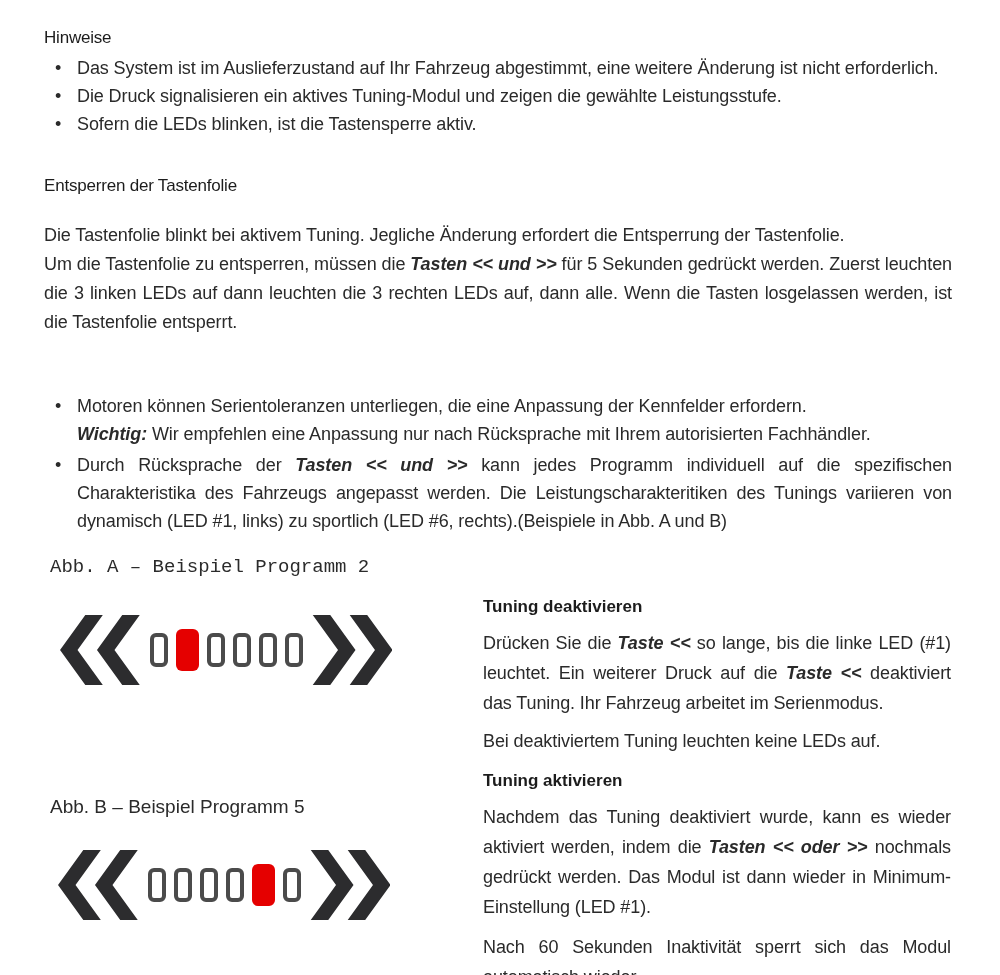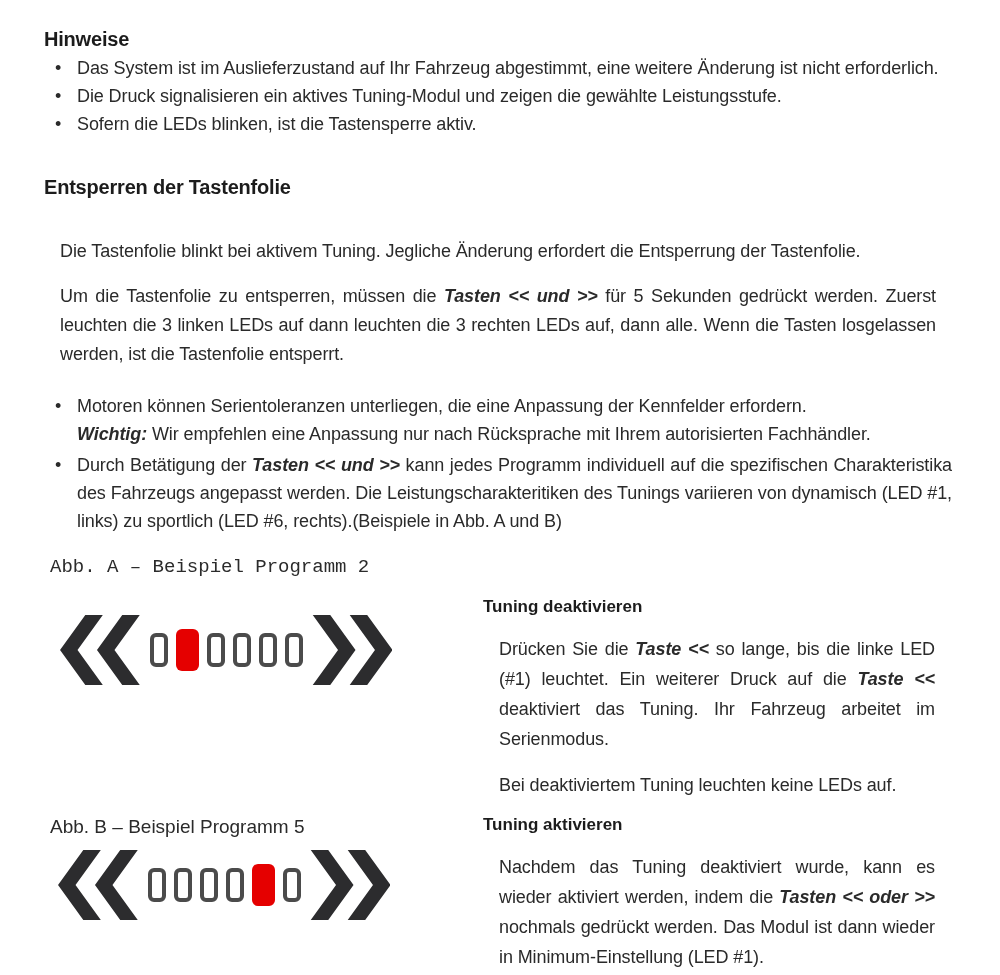--- a/index.html
+++ b/index.html
@@ -1,23 +1,23 @@
 <!DOCTYPE html>
 <html lang="de" style="--red: #e50000; --chevron: #2c2c2e; --led-outline: #4b4b4b;"><head>
 <meta charset="utf-8">
 <style>
   html,body{margin:0;padding:0;background:#ffffff;}
   .page{
     position:relative;width:1000px;height:975px;background:#ffffff;overflow:hidden;
     font-family:"Liberation Sans",sans-serif;color:#2a2a2a;
   }
   .abs{position:absolute;}
-  .head{font-size:20px;font-weight:bold;color:#1c1c1c;letter-spacing:-0.2px;}
+  .head{font-size:17px;font-weight:normal;color:#1c1c1c;letter-spacing:-0.2px;}
   .body-txt{font-size:18px;line-height:29px;letter-spacing:-0.1px;}
-  p{margin:16px;}
+  p{margin:0;}
   .just{text-align:justify;}
   .b{font-weight:bold;font-style:italic;}
   .bullets{width:908px;}
   .bullet-row{display:flex;font-size:18px;line-height:28px;letter-spacing:-0.1px;}
   .bullet-marker{flex:none;width:22px;padding-left:11px;box-sizing:content-box;}
   .bullet-text{flex:1;}
   .caption{font-size:19px;color:#2b2b2b;}
   .figure{display:flex;align-items:center;justify-content:space-between;width:332px;height:100px;}
   .led-row{display:flex;align-items:center;gap:8px;}
   .led{box-sizing:border-box;width:18px;height:34px;border:4px solid var(--led-outline,#4b4b4b);border-radius:6px;background:#ffffff;}
@@ -67,21 +67,21 @@
       <span class="bullet-text">
         <span style="display:block;">Motoren können Serientoleranzen unterliegen, die eine Anpassung der Kennfelder erfordern.</span>
         <span style="display:block;"><span class="b">Wichtig:</span><span> Wir empfehlen eine Anpassung nur nach Rücksprache mit Ihrem autorisierten Fachhändler.</span></span>
       </span>
     </div>
   </div>
 
   <div class="abs bullets" style="left:44px;top:451px;">
     <div class="bullet-row just">
       <span class="bullet-marker">•</span>
-      <span class="bullet-text"><span>Durch Betätigung der </span><span class="b">Tasten &lt;&lt; und &gt;&gt;</span><span> kann jedes Programm individuell auf die spezifischen Charakteristika des Fahrzeugs angepasst werden. Die Leistungscharakteritiken des Tunings variieren von dynamisch (LED #1, links) zu sportlich (LED #6, rechts).(Beispiele in Abb. A und B)</span></span>
+      <span class="bullet-text"><span>Durch Rücksprache der </span><span class="b">Tasten &lt;&lt; und &gt;&gt;</span><span> kann jedes Programm individuell auf die spezifischen Charakteristika des Fahrzeugs angepasst werden. Die Leistungscharakteritiken des Tunings variieren von dynamisch (LED #1, links) zu sportlich (LED #6, rechts).(Beispiele in Abb. A und B)</span></span>
     </div>
   </div>
 
   <div class="abs caption" style="left:50px;top:556px;font-family:Liberation Mono, monospace;">Abb. A – Beispiel Programm 2</div>
 
   <div class="abs figure" style="left:60px;top:600px;">
     <svg class="chev" width="90" height="70" viewBox="0 0 92 72">
       <polygon points="26,0 44,0 18,36 44,72 26,72 0,36"></polygon>
       <polygon points="64,0 82,0 56,36 82,72 64,72 38,36"></polygon>
     </svg>
@@ -92,21 +92,21 @@
         <div class="led"></div>
         <div class="led"></div>
         <div class="led"></div>
       </div>
     <svg class="chev" width="90" height="70" viewBox="0 0 92 72">
       <polygon points="10,0 28,0 54,36 28,72 10,72 36,36"></polygon>
       <polygon points="48,0 66,0 92,36 66,72 48,72 74,36"></polygon>
     </svg>
   </div>
 
-  <div class="abs caption" style="left:50px;top:816px;">Abb. B – Beispiel Programm 5</div>
+  <div class="abs caption" style="left:50px;top:796px;">Abb. B – Beispiel Programm 5</div>
 
   <div class="abs figure" style="left:58px;top:835px;">
     <svg class="chev" width="90" height="70" viewBox="0 0 92 72">
       <polygon points="26,0 44,0 18,36 44,72 26,72 0,36"></polygon>
       <polygon points="64,0 82,0 56,36 82,72 64,72 38,36"></polygon>
     </svg>
     <div class="led-row">
         <div class="led"></div>
         <div class="led"></div>
         <div class="led"></div>

